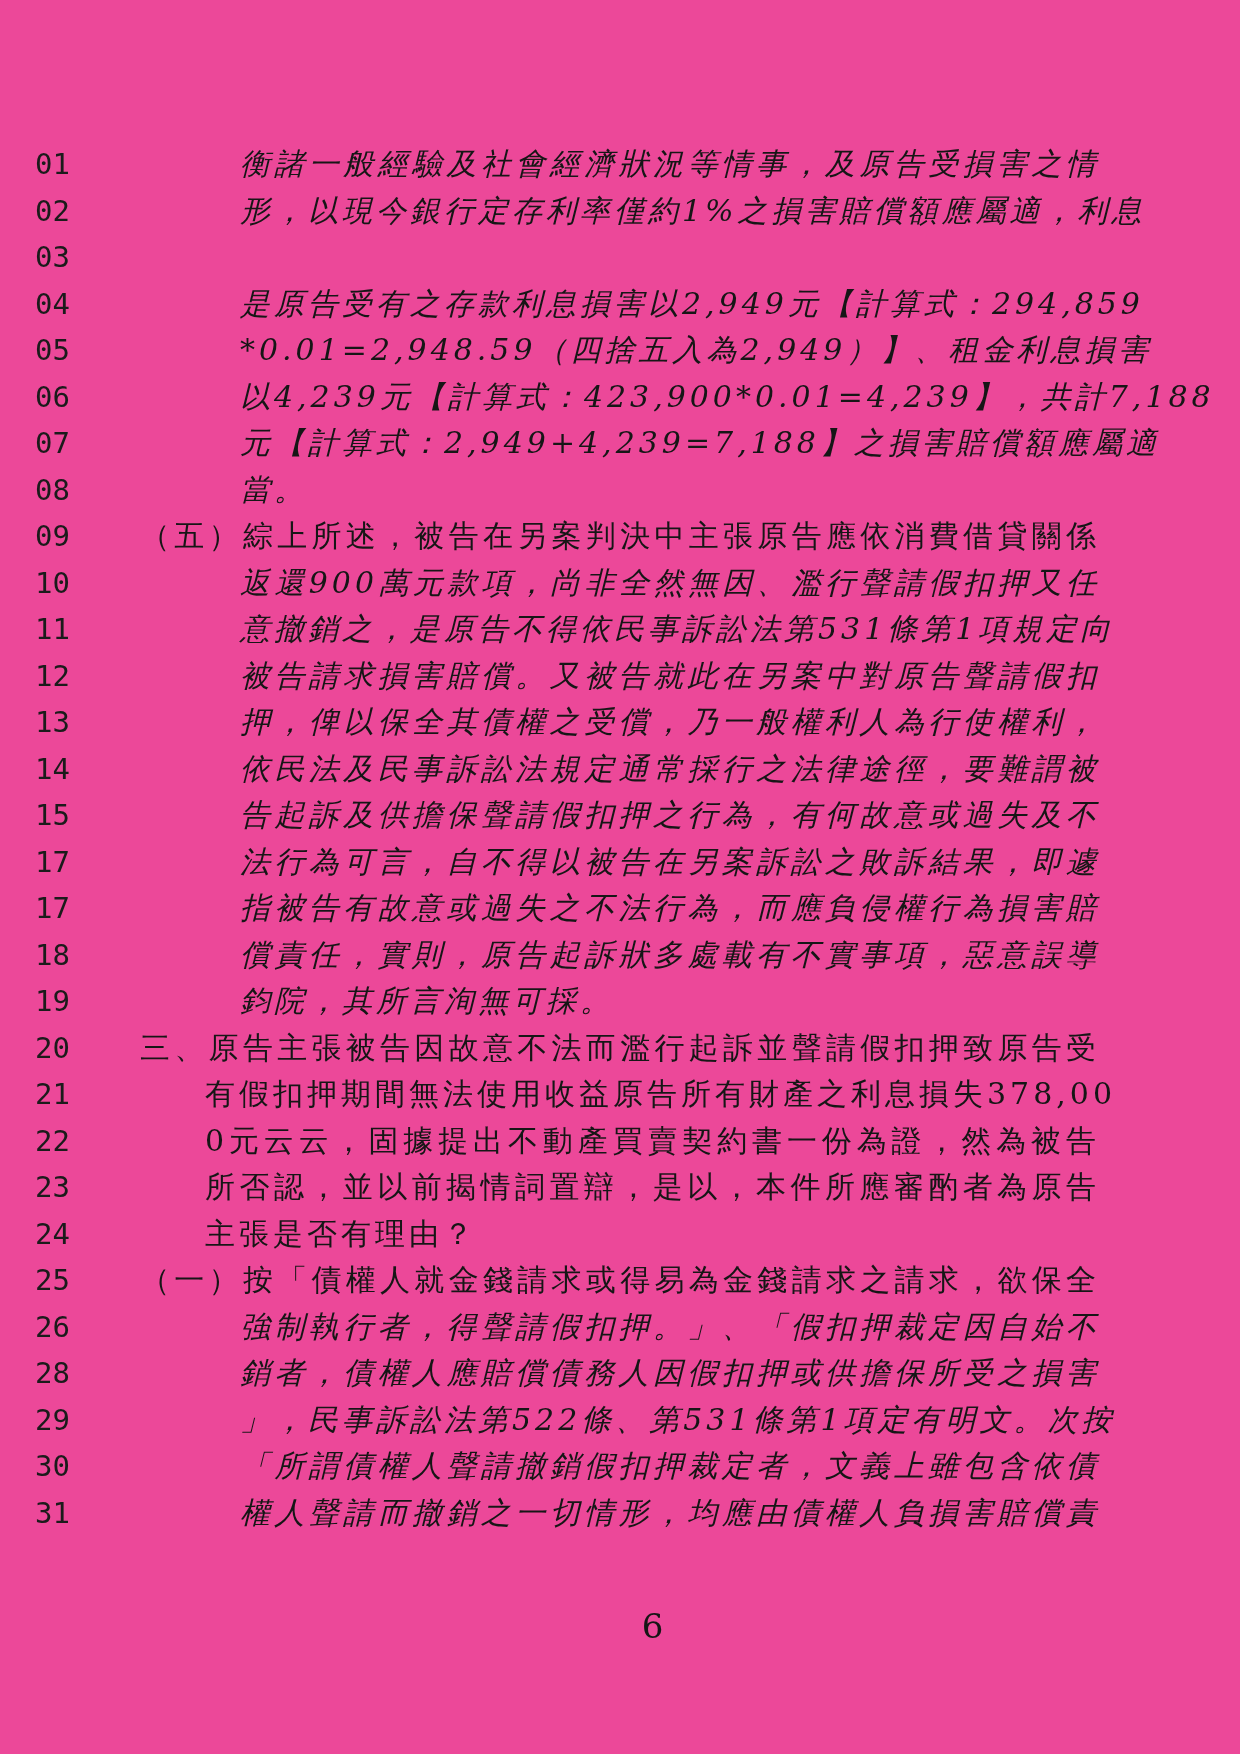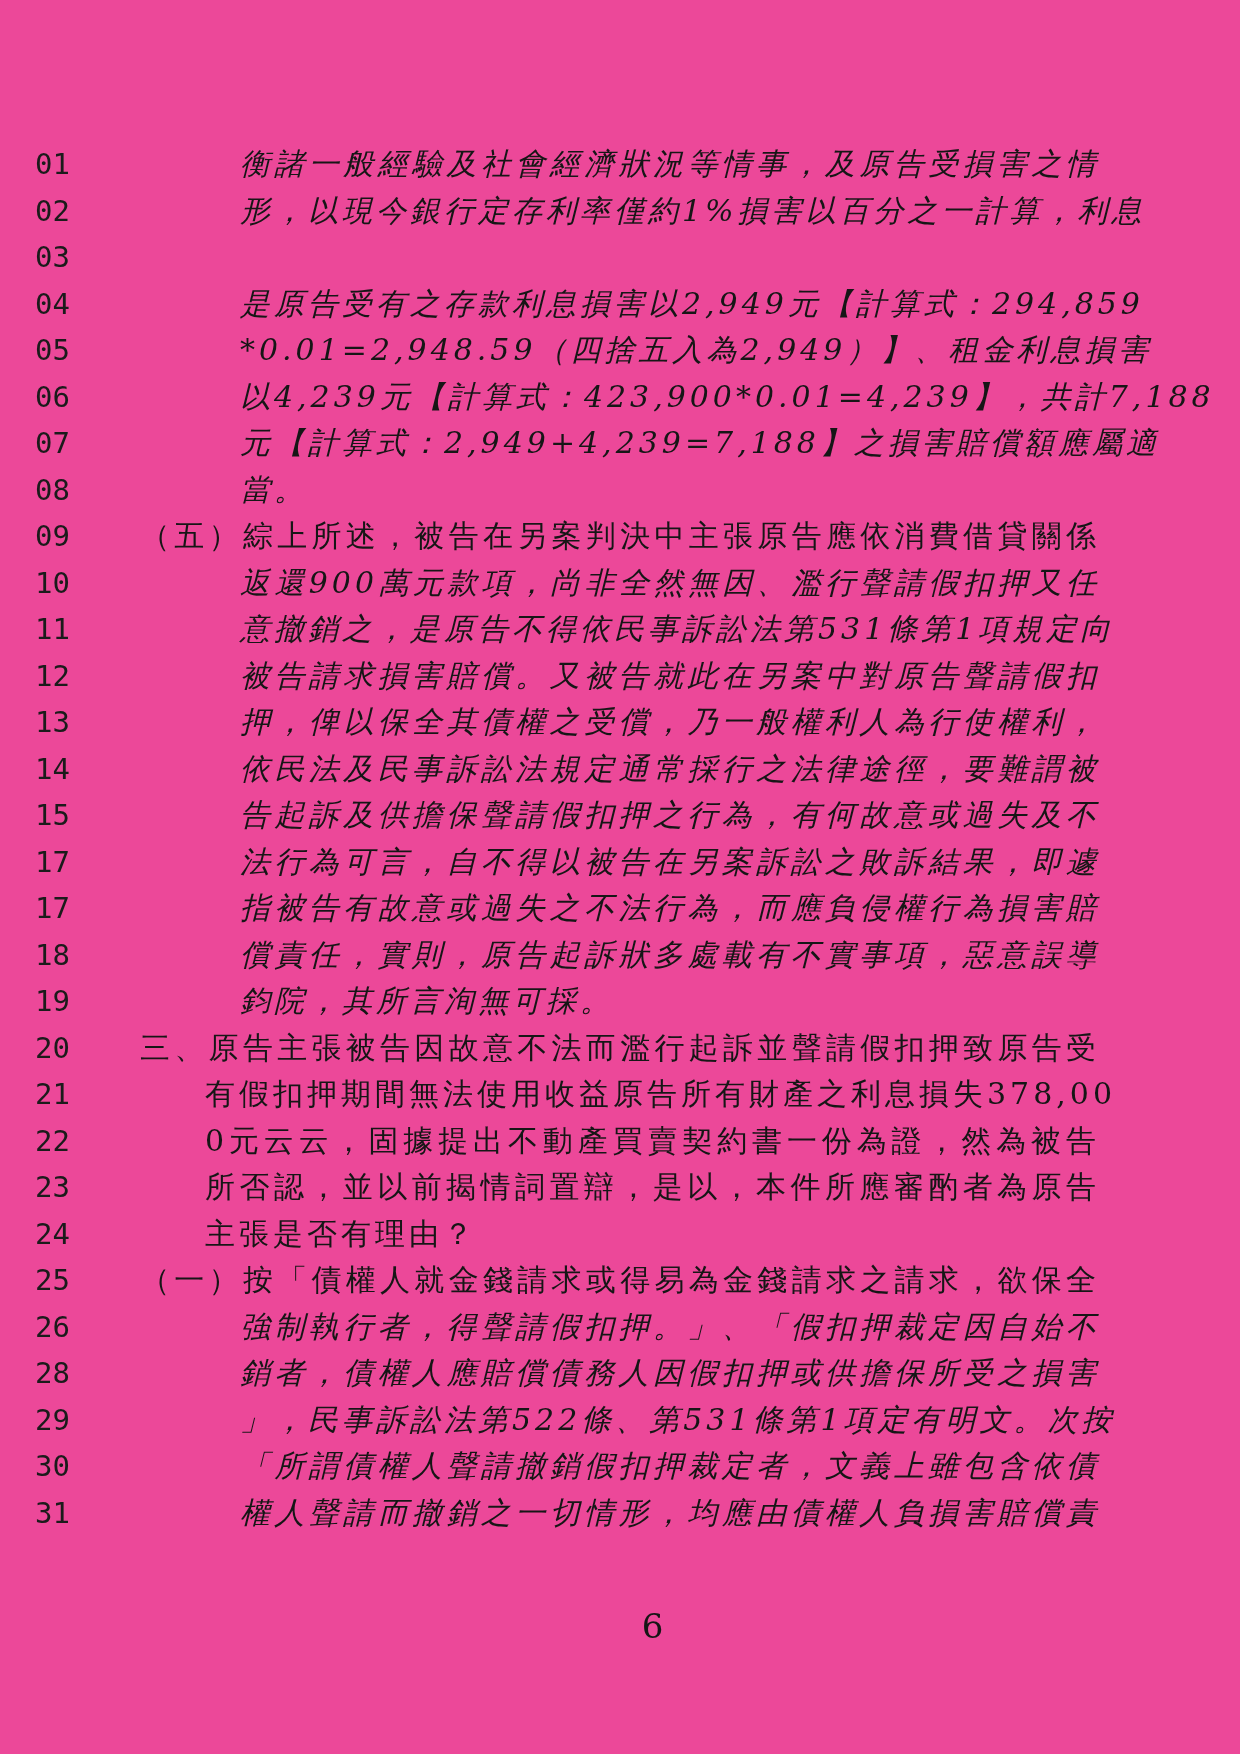--- a/index.html
+++ b/index.html
@@ -71,21 +71,21 @@
 
 <div class="page">
   <div class="lines">
   <div class="line">
     <span class="num">01</span>
     <span class="txt indent-100">衡諸一般經驗及社會經濟狀況等情事，及原告受損害之情</span>
   </div>
 
   <div class="line">
     <span class="num">02</span>
-    <span class="txt indent-100">形，以現今銀行定存利率僅約1%損害以百分之一計算，利息</span>
+    <span class="txt indent-100">形，以現今銀行定存利率僅約1%之損害賠償額應屬適，利息</span>
   </div>
 
   <div class="line">
     <span class="num">03</span>
   </div>
 
   <div class="line">
     <span class="num">04</span>
     <span class="txt indent-100">是原告受有之存款利息損害以2,949元【計算式：294,859</span>
   </div>

